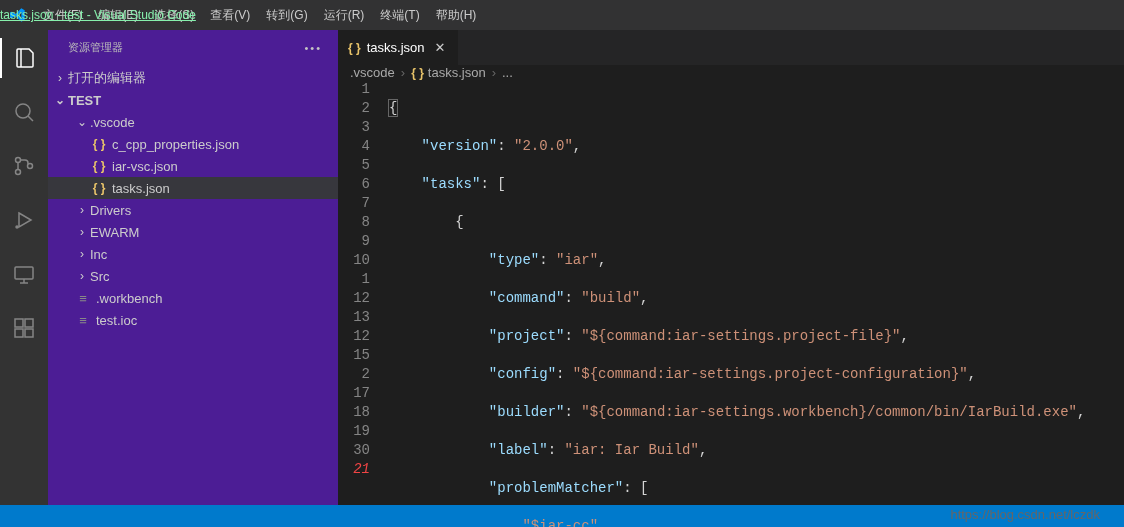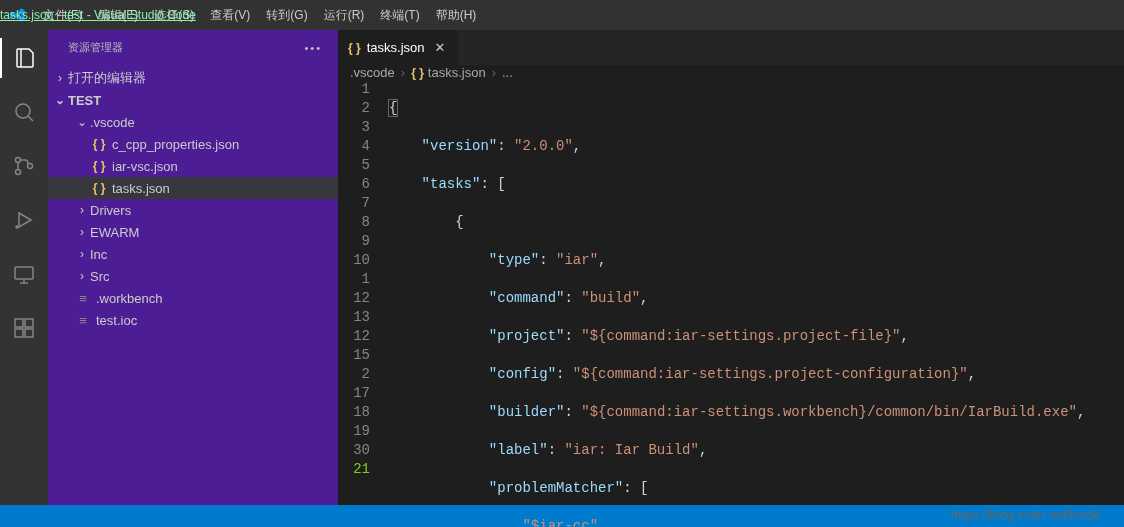--- a/index.html
+++ b/index.html
@@ -164,21 +164,21 @@
       line-height: 19px;
     }
     .gutter {
       width: 50px;
       text-align: right;
       color: #858585;
       padding-right: 18px;
       user-select: none;
     }
     .gutter .ln { height: 19px; }
-    .gutter .ln.active { color: #84cc16; }
+    .gutter .ln.active { color: #ef4444; font-style: italic; }
     .code {
       flex: 1;
       white-space: pre;
       color: #d4d4d4;
     }
     .code .line { height: 19px; }
     .tok-brace { color: #d4d4d4; }
     .tok-key { color: #9cdcfe; }
     .tok-str { color: #ce9178; }
     .tok-punc { color: #d4d4d4; }

